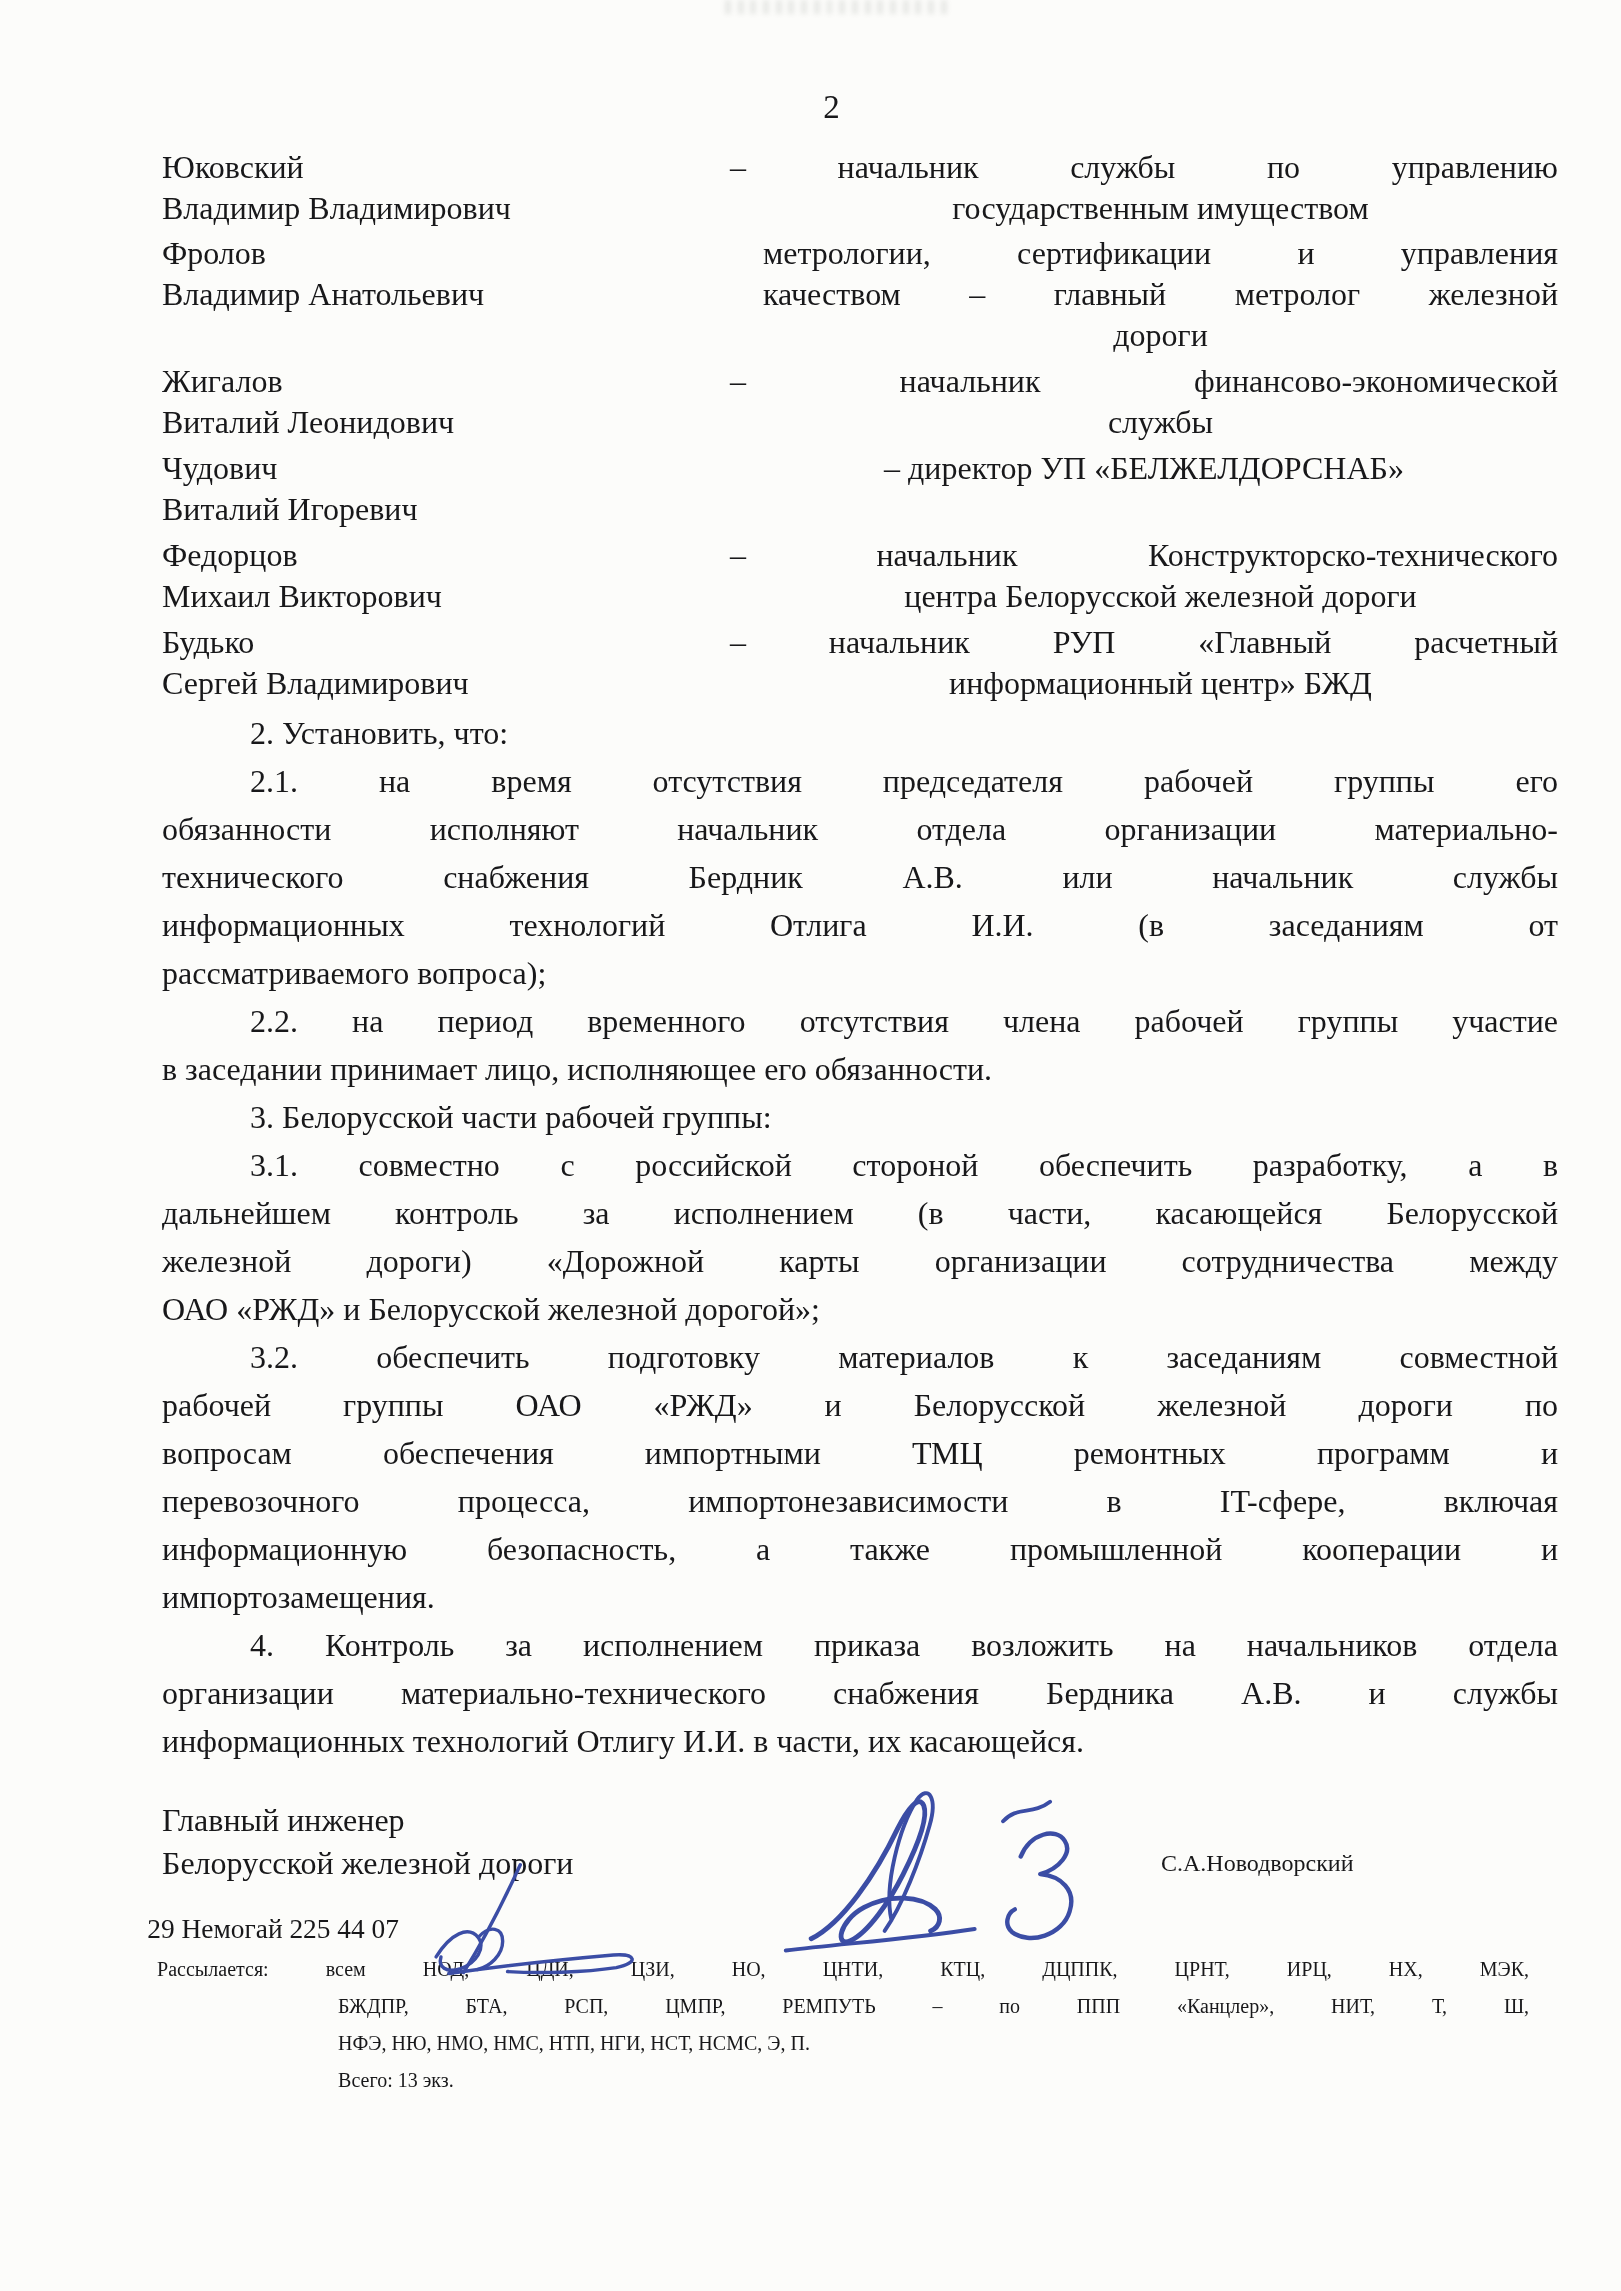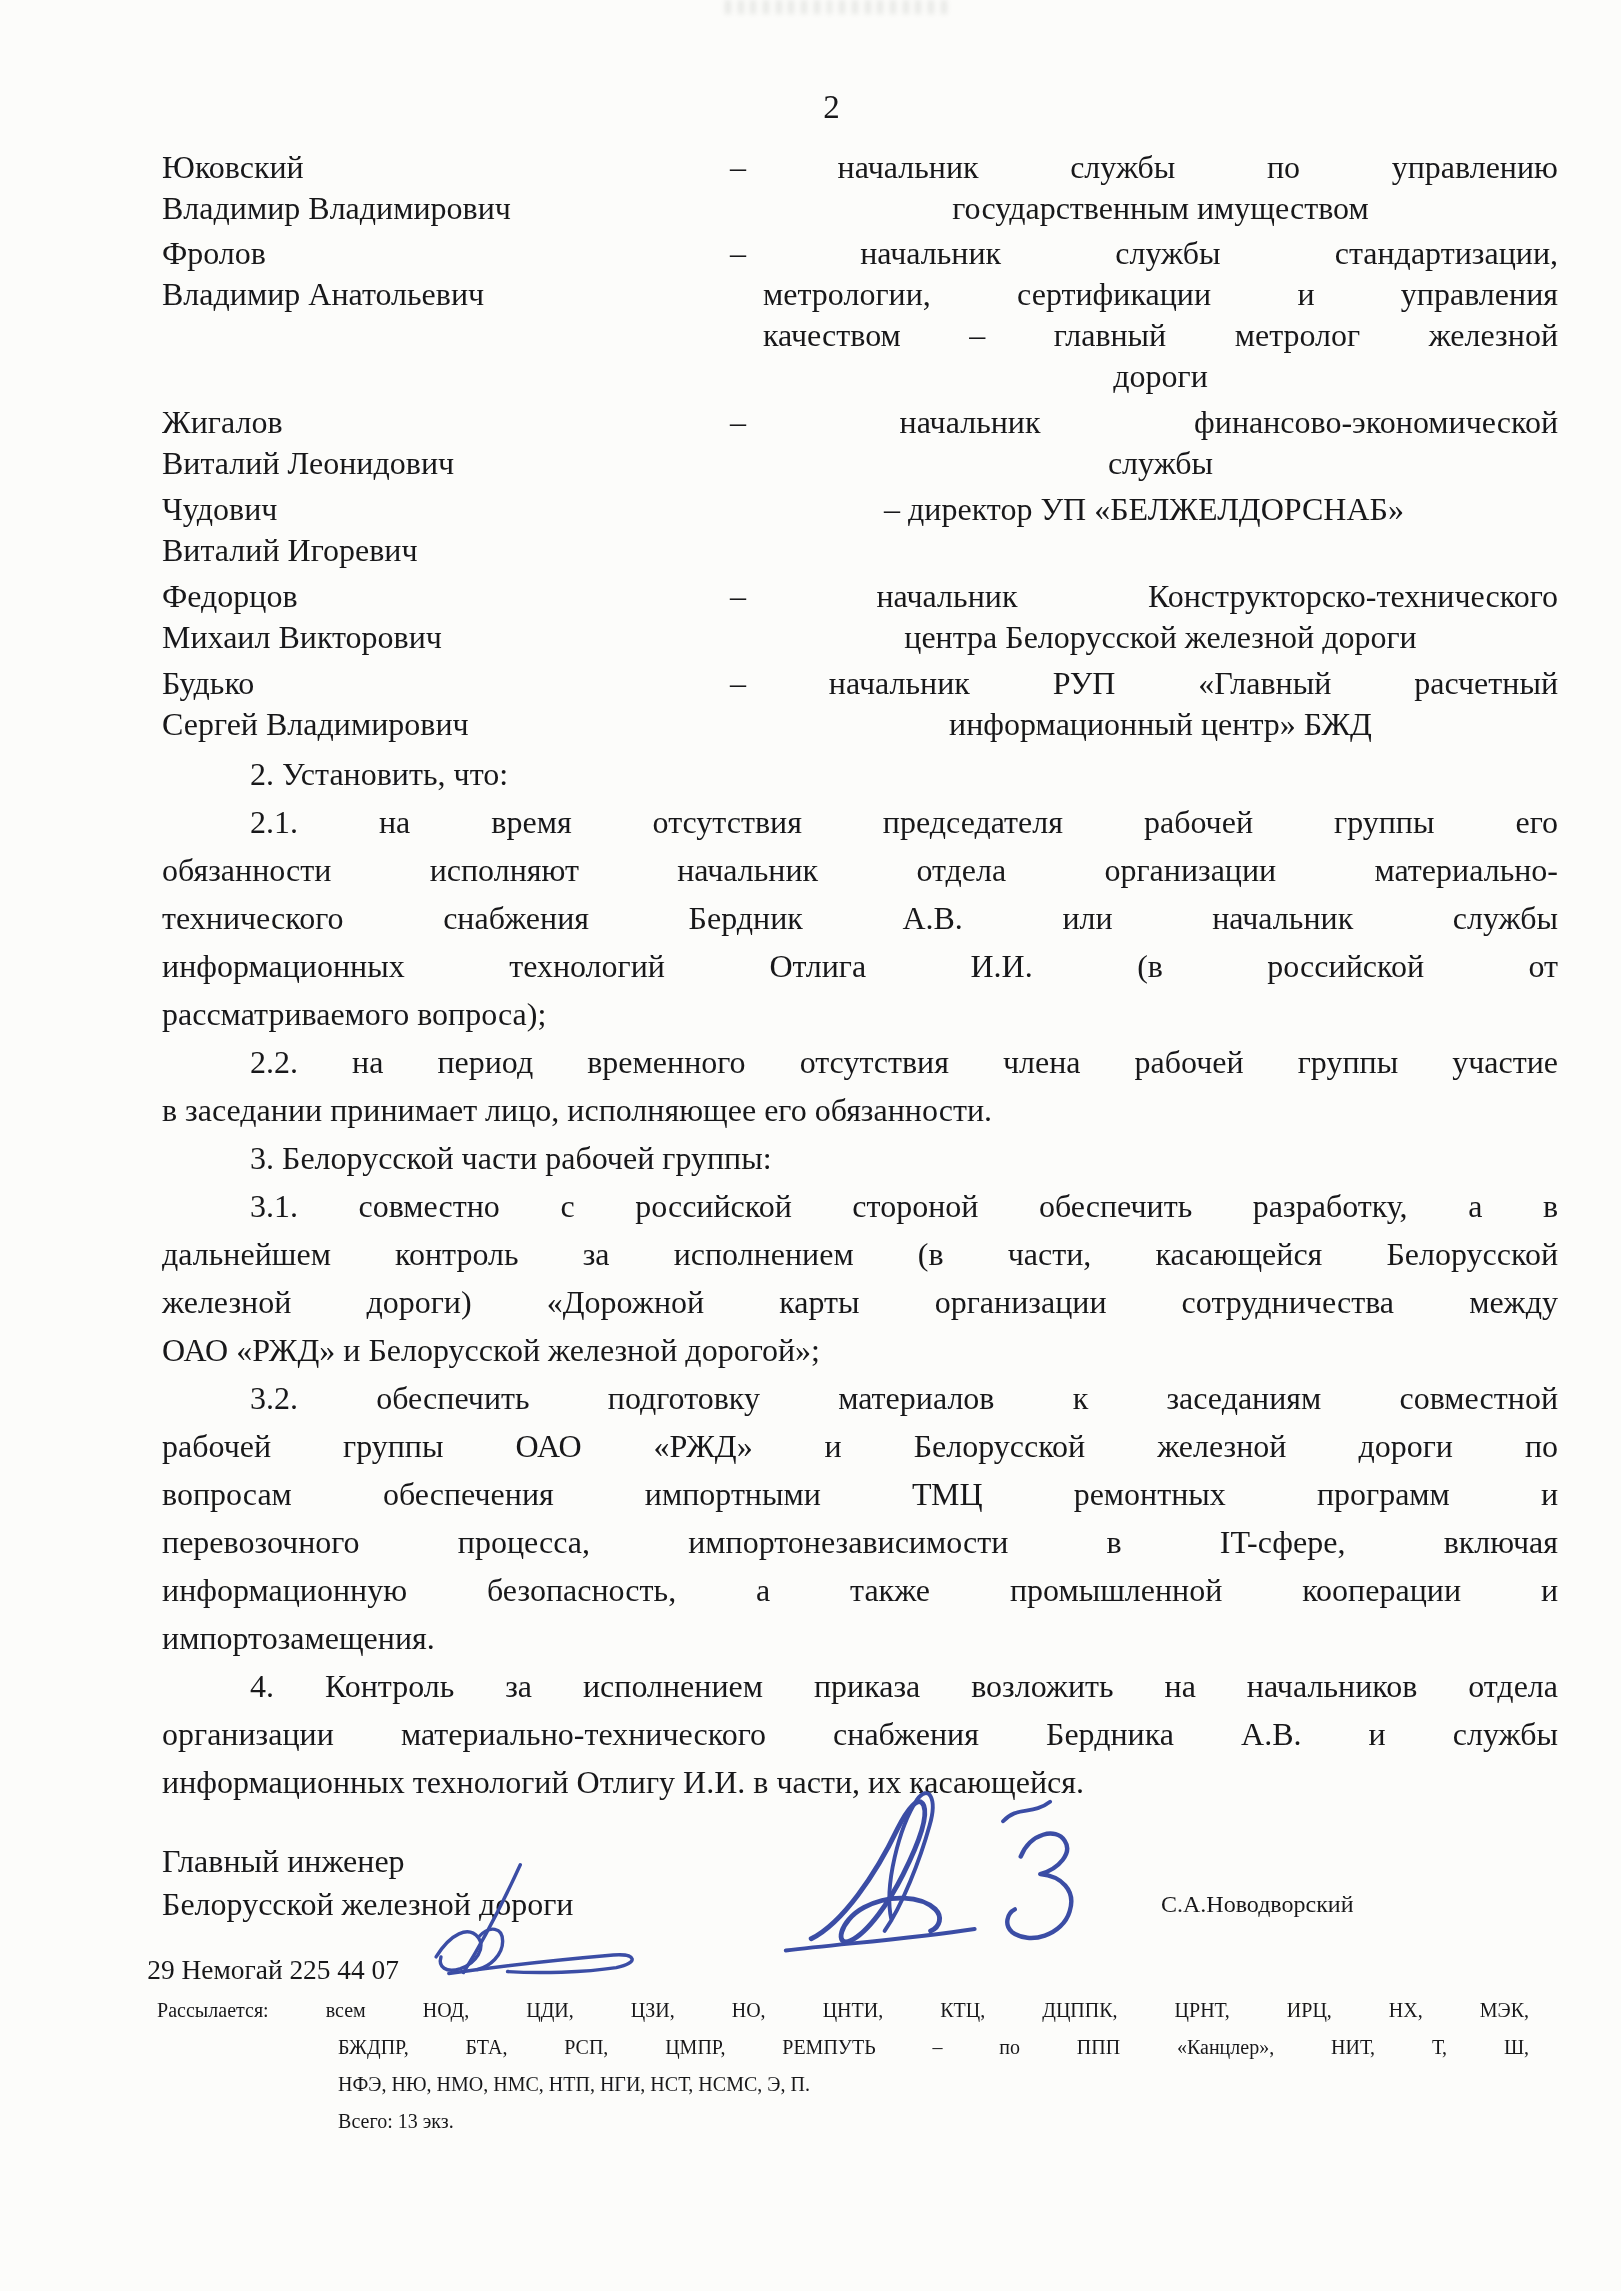--- a/index.html
+++ b/index.html
@@ -64,21 +64,20 @@
 Владимир Владимирович</div>
         <div class="member-pos">
           <div class="line firstline just">–&nbsp;начальник службы по управлению</div>
           <div class="line">государственным имуществом</div>
         </div>
       </div>
       <div class="member-row">
         <div class="member-name">Фролов
 Владимир Анатольевич</div>
         <div class="member-pos">
-          <div class="line firstline just">–&nbsp;начальник службы стандартизации,</div>
           <div class="line just">метрологии, сертификации и управления</div>
           <div class="line just">качеством – главный метролог железной</div>
           <div class="line">дороги</div>
         </div>
       </div>
       <div class="member-row">
         <div class="member-name">Жигалов
 Виталий Леонидович</div>
         <div class="member-pos">
           <div class="line firstline just">–&nbsp;начальник финансово-экономической</div>
@@ -111,21 +110,21 @@
     </section>
 
   <section class="body-text" id="paragraphs">
       <div class="para">
         <div class="line firstline">2. Установить, что:</div>
       </div>
       <div class="para">
         <div class="line firstline just">2.1. на время отсутствия председателя рабочей группы его</div>
         <div class="line just">обязанности исполняют начальник отдела организации материально-</div>
         <div class="line just">технического снабжения Бердник А.В. или начальник службы</div>
-        <div class="line just">информационных технологий Отлига И.И. (в российской от</div>
+        <div class="line just">информационных технологий Отлига И.И. (в заседаниям от</div>
         <div class="line">рассматриваемого вопроса);</div>
       </div>
       <div class="para">
         <div class="line firstline just">2.2. на период временного отсутствия члена рабочей группы участие</div>
         <div class="line">в заседании принимает лицо, исполняющее его обязанности.</div>
       </div>
       <div class="para">
         <div class="line firstline">3. Белорусской части рабочей группы:</div>
       </div>
       <div class="para">

